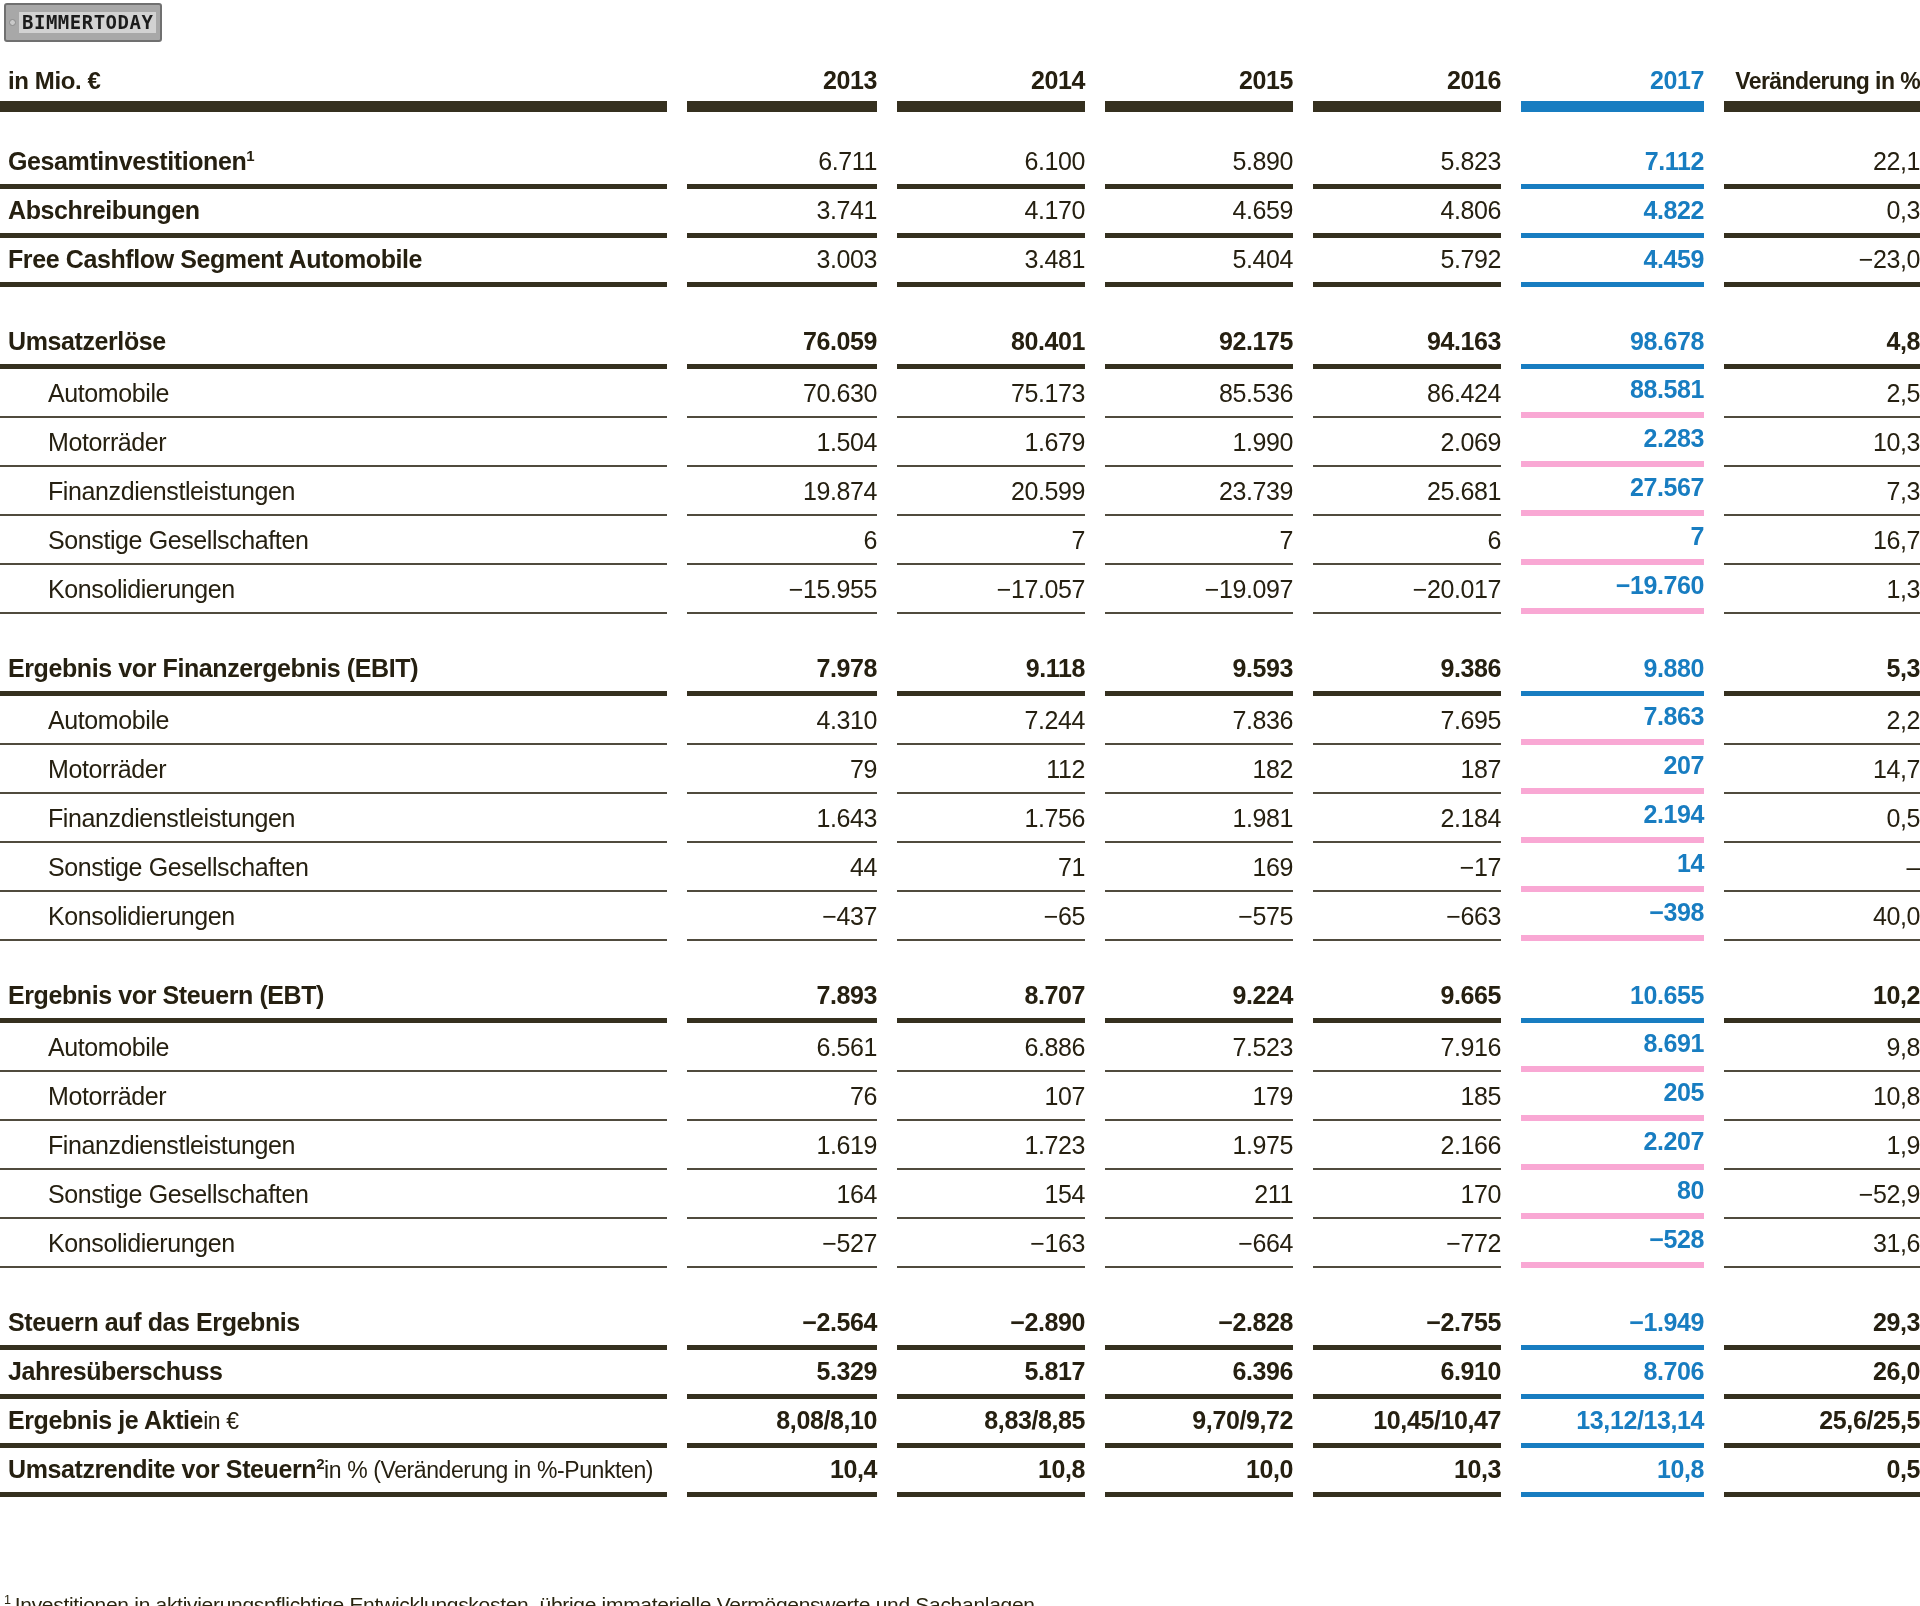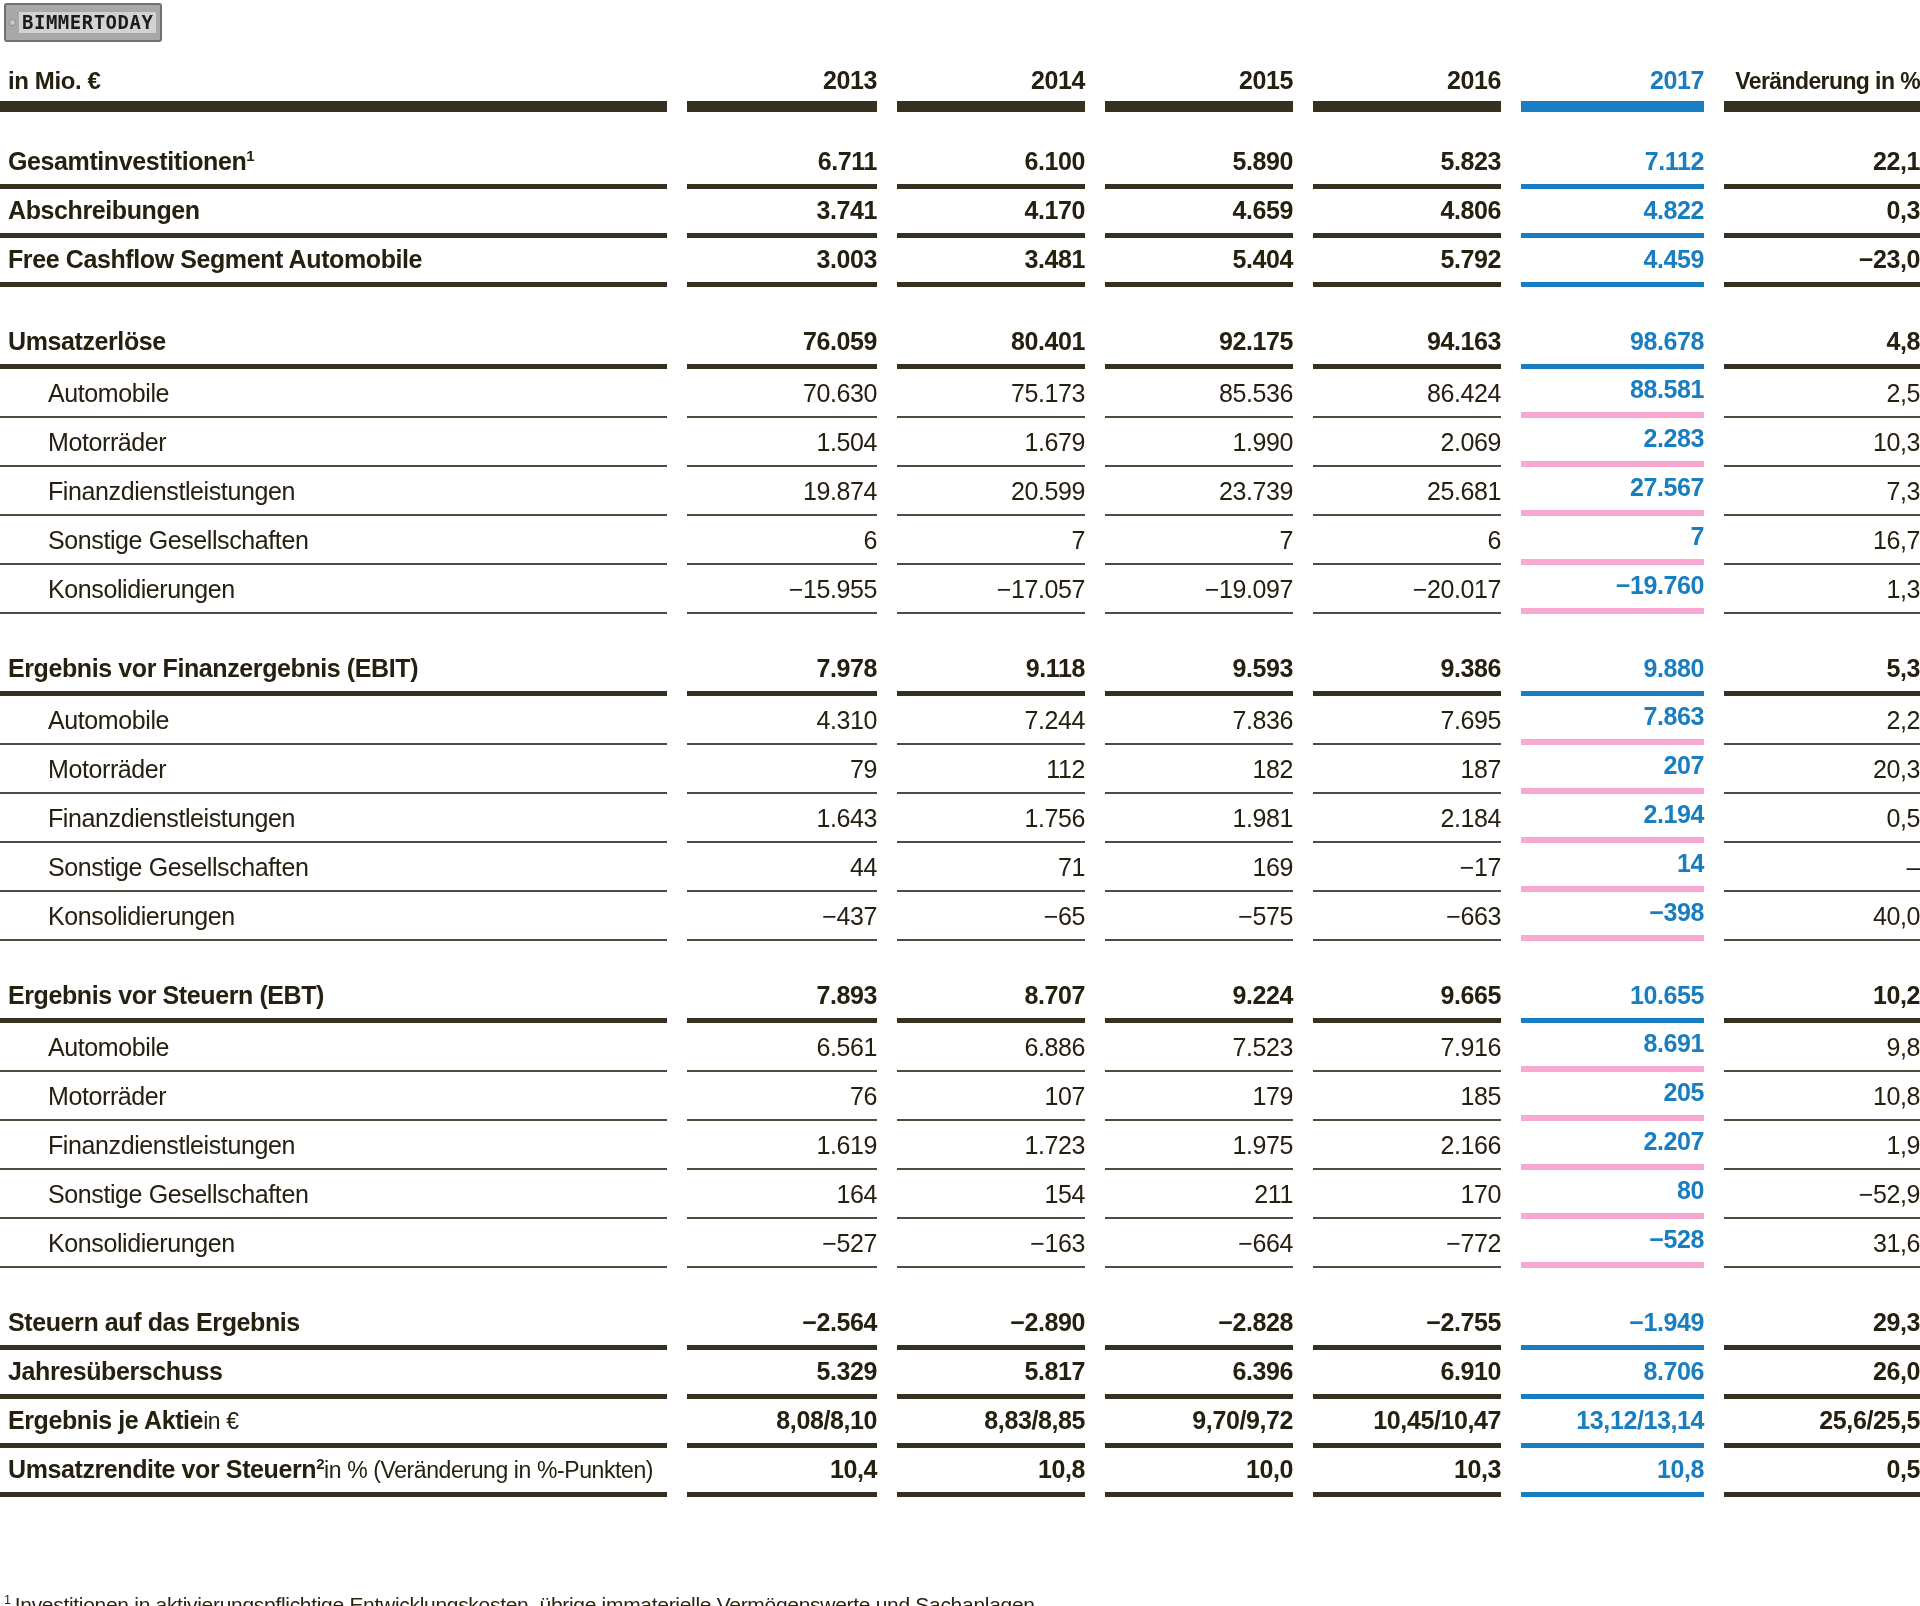--- a/index.html
+++ b/index.html
@@ -66,21 +66,21 @@
   .row.header{height:47px;margin-top:35px;}
   .row.header .cell{border-bottom:11px solid var(--bar);padding-bottom:6px;}
   .row.header .cell{font-weight:bold;font-size:25px;}
   .row.header .cell.chg-head{font-size:23px;letter-spacing:-0.6px;}
   .row.header .cell.y2017{color:var(--blue);border-bottom-color:var(--blue);}
   .row.header .cell.label{font-size:24px;}
   
   .r-top .cell, .r-section .cell{border-bottom:5px solid var(--bar);}
   .r-sub .cell{border-bottom:2px solid var(--thin);}
   .r-top .cell.label{font-weight:bold;}
-  .r-top .cell.num{font-weight:700;}
+  .r-top .cell.num{font-weight:400;}
   .r-section .cell{font-weight:bold;}
   .r-sub .cell{font-weight:400;}
   .r-sub .cell.label{padding-left:48px;}
   .cell.y2017{color:var(--blue) !important;font-weight:bold !important;}
   .r-top .cell.y2017, .r-section .cell.y2017{border-bottom-color:var(--blue);text-align:center;}
   .r-sub .cell.y2017{border-bottom:6px solid #f9a8d4;}
   .lab-suffix{font-weight:400;font-size:23px;}
   sup{font-size:60%;line-height:0;vertical-align:super;}
   .spacer{height:33px;}
   .gap-after-header{height:28px;}
@@ -235,21 +235,21 @@
       </div>
       <div class="row r-sub">
         <div class="cell label">
           <span>Motorräder</span>
         </div>
         <div class="cell num">79</div>
         <div class="cell num">112</div>
         <div class="cell num">182</div>
         <div class="cell num">187</div>
         <div class="cell num y2017">207</div>
-        <div class="cell num">20,3</div>
+        <div class="cell num">14,7</div>
       </div>
       <div class="row r-sub">
         <div class="cell label">
           <span>Finanzdienstleistungen</span>
         </div>
         <div class="cell num">1.643</div>
         <div class="cell num">1.756</div>
         <div class="cell num">1.981</div>
         <div class="cell num">2.184</div>
         <div class="cell num y2017">2.194</div>

